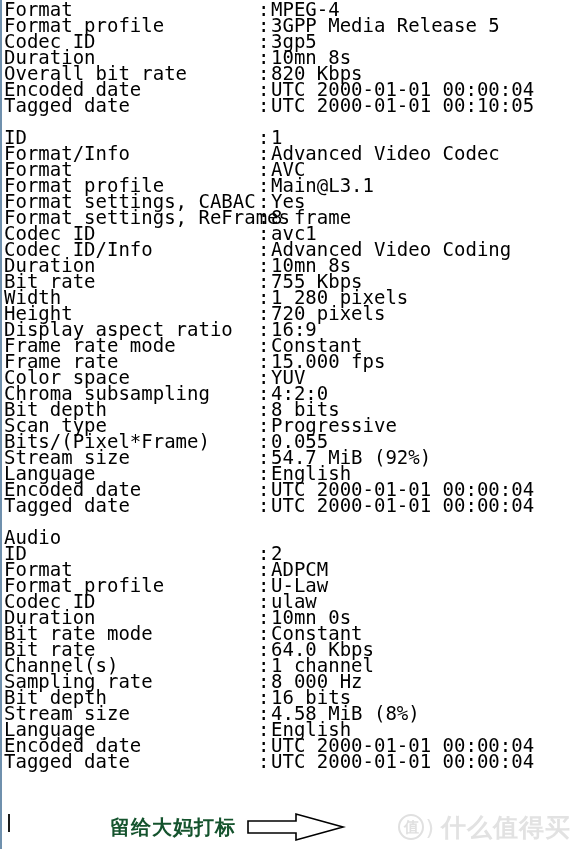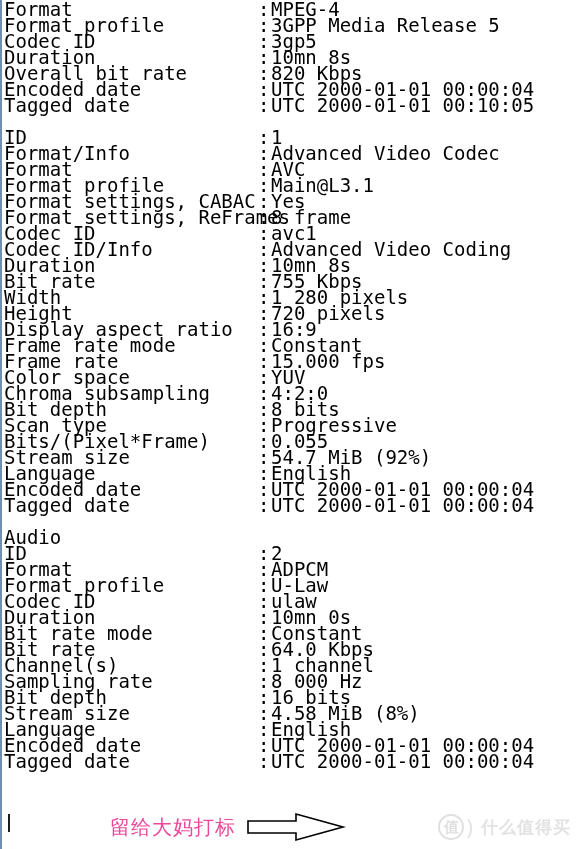--- a/index.html
+++ b/index.html
@@ -75,22 +75,22 @@
     left: 110px;
     top: 810px;
     height: 34px;
     display: flex;
     align-items: center;
     gap: 10px;
   }
   #annotation-text {
     font-family: "DejaVu Sans", "Liberation Sans", sans-serif;
     font-size: 20px;
-    font-weight: 400;
-    color: #ec4899;
+    font-weight: 700;
+    color: #14532d;
     line-height: 1;
     white-space: nowrap;
     letter-spacing: 1px;
   }
   #annotation-arrow { display: block; }
 
   
   #watermark {
     position: absolute;
     right: 10px;
@@ -116,21 +116,21 @@
     line-height: 1;
   }
   #watermark-paren {
     color: #e3e3e3;
     font-family: "DejaVu Sans", "Liberation Sans", sans-serif;
     font-size: 22px;
     margin-left: -6px;
   }
   #watermark-text {
     font-family: "DejaVu Sans", "Liberation Sans", sans-serif;
-    font-size: 17px;
+    font-size: 25px;
     font-weight: 700;
     color: #e2e2e2;
     letter-spacing: 1px;
     white-space: nowrap;
     line-height: 1;
   }
 </style>
 </head>
 <body>
 

